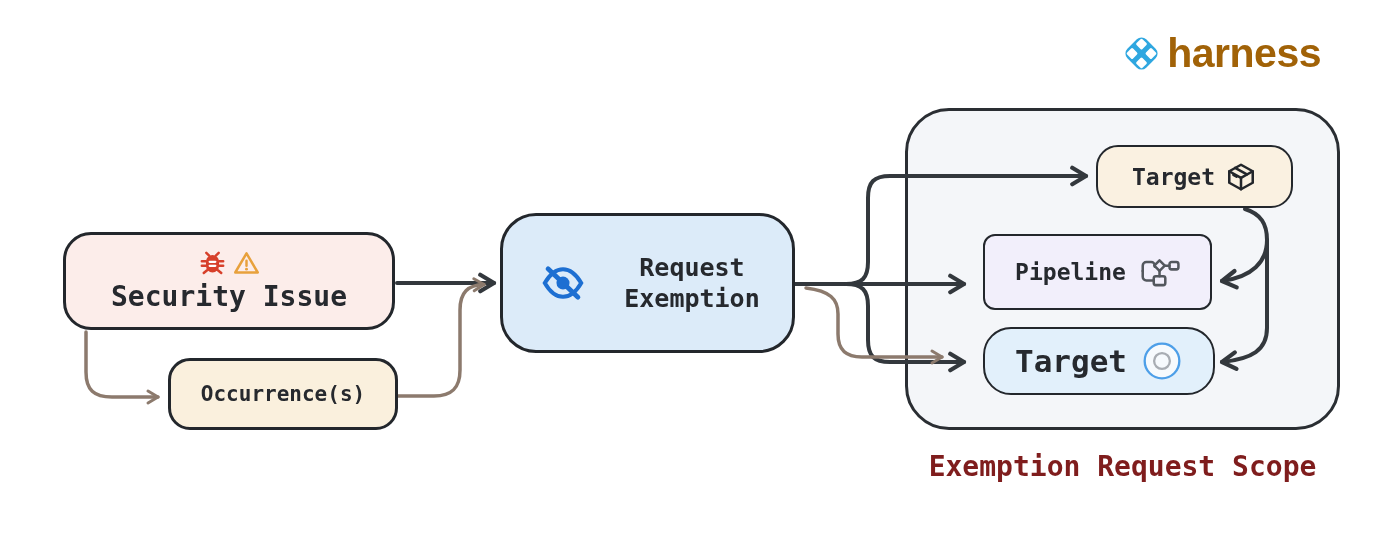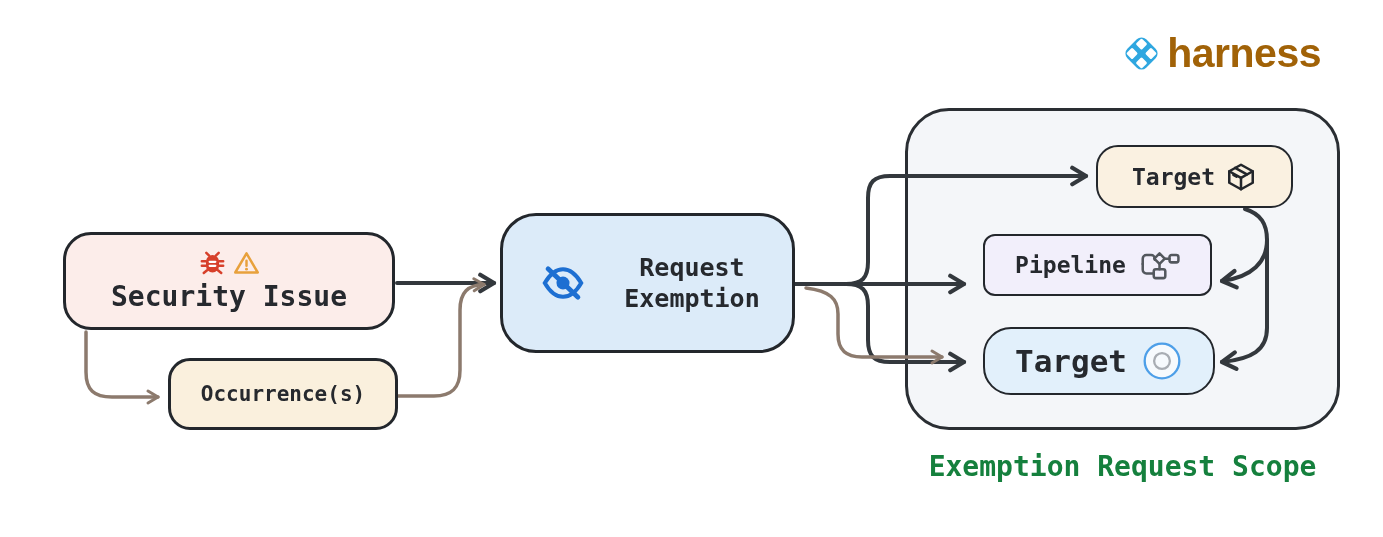--- a/index.html
+++ b/index.html
@@ -27,30 +27,30 @@
   #request-exemption .lbl{width:175px;text-align:center;}
   #scope-container{
     position:absolute;left:905px;top:108px;width:435px;height:322px;box-sizing:border-box;
     background:#f4f6f9;border:3px solid #2a2e33;border-radius:44px;z-index:1;
   }
   #project{
     left:1096px;top:145px;width:197px;height:63px;background:#faf1e1;
     border:2.5px solid #23272c;border-radius:22px;gap:10px;font-size:23px;
   }
   #pipeline{
-    left:983px;top:234px;width:229px;height:62px;background:#f2effb;
+    left:983px;top:234px;width:229px;height:76px;background:#f2effb;
     border:2.5px solid #23272c;border-radius:12px;gap:12px;font-size:23px;
   }
   #target{
     left:983px;top:327px;width:232px;height:68px;background:#e2f0fb;
     border:2.5px solid #23272c;border-radius:28px;gap:14px;font-size:31px;
   }
   #scope-label{
     position:absolute;left:905px;top:450px;width:435px;text-align:center;
-    font-size:28px;font-weight:bold;color:#15803d;z-index:3;
+    font-size:28px;font-weight:bold;color:#7f1d1d;z-index:3;
   }
   #edges{position:absolute;left:0;top:0;z-index:2;pointer-events:none;}
   #logo{position:absolute;right:62px;top:30px;display:flex;align-items:center;gap:5px;z-index:3;}
   #logo .wordmark{
     font-family:"Liberation Sans", sans-serif;font-weight:700;font-size:41px;
     color:#a16207;letter-spacing:-0.5px;
   }
   svg{display:block;}
 </style>
 </head>

